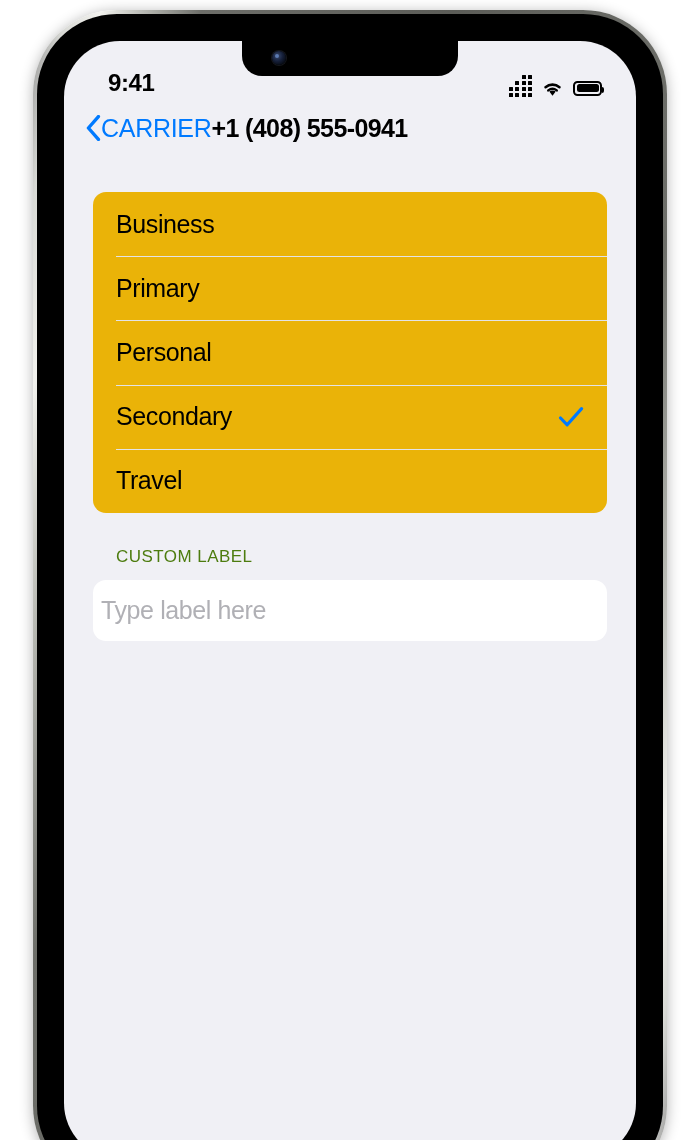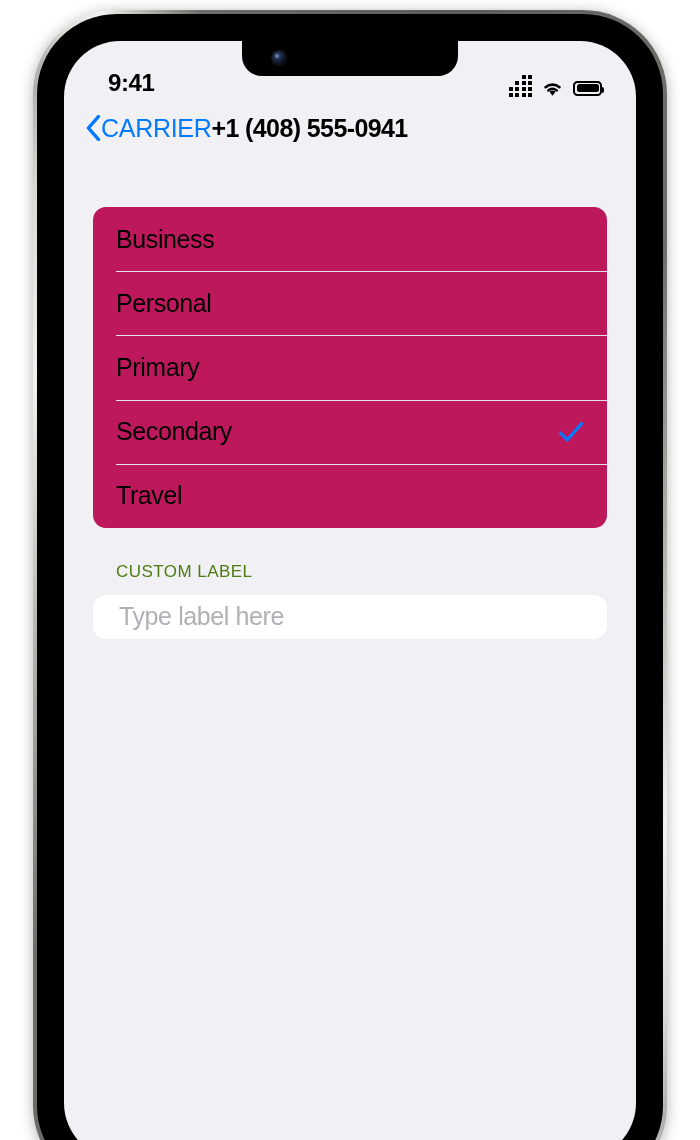--- a/index.html
+++ b/index.html
@@ -102,22 +102,22 @@
   }
   #nav-title{
     font-size:25px; font-weight:bold; color:#000;
     letter-spacing:-.6px;
   }
 
   
   #content{ position:absolute; top:118px; left:0; right:0; bottom:0; padding:0 29px; }
 
   #label-list-card{
-    margin-top:48px;
-    background:#be185d;
+    margin-top:33px;
+    background:#eab308;
     border-radius:13px;
     overflow:hidden;
   }
   .list-row{
     position:relative;
     height:64.2px;
     display:flex; align-items:center;
     padding:0 22px 0 23px;
     cursor:pointer;
   }
@@ -136,25 +136,25 @@
     margin:34px 0 0 23px;
     font-size:17px;
     letter-spacing:.45px;
     color:#4d7c0f;
     text-transform:uppercase;
   }
   #custom-label-input{
     display:block;
     margin-top:13px;
     width:100%;
-    height:44px;
+    height:61px;
     background:#ffffff;
     border:none;
     border-radius:13px;
-    padding:0 26px;
+    padding:0 8px;
     font-family:"Liberation Sans", sans-serif;
     font-size:25px;
     color:#404040;
     letter-spacing:-.4px;
     outline:none;
   }
   #custom-label-input::placeholder{ color:#b0b0b5; }
 </style>
 </head>
 <body>
@@ -226,24 +226,24 @@
         <div id="nav-title">+1 (408) 555-0941</div>
       </div>
 
       <div id="content">
 
         <div id="label-list-card">
             <div class="list-row">
               <span class="row-label">Business</span>
             </div>
             <div class="list-row">
+              <span class="row-label">Primary</span>
+            </div>
+            <div class="list-row">
               <span class="row-label">Personal</span>
-            </div>
-            <div class="list-row">
-              <span class="row-label">Primary</span>
             </div>
             <div class="list-row selected">
               <span class="row-label">Secondary</span>
               <svg class="check-icon" viewBox="0 0 28 28">
                 <path d="M3.5 15.0 L10.2 21.8 L24.6 5.6" stroke="#007AFF" stroke-width="3.2" fill="none" stroke-linecap="round" stroke-linejoin="round"></path>
               </svg>
             </div>
             <div class="list-row">
               <span class="row-label">Travel</span>
             </div>

